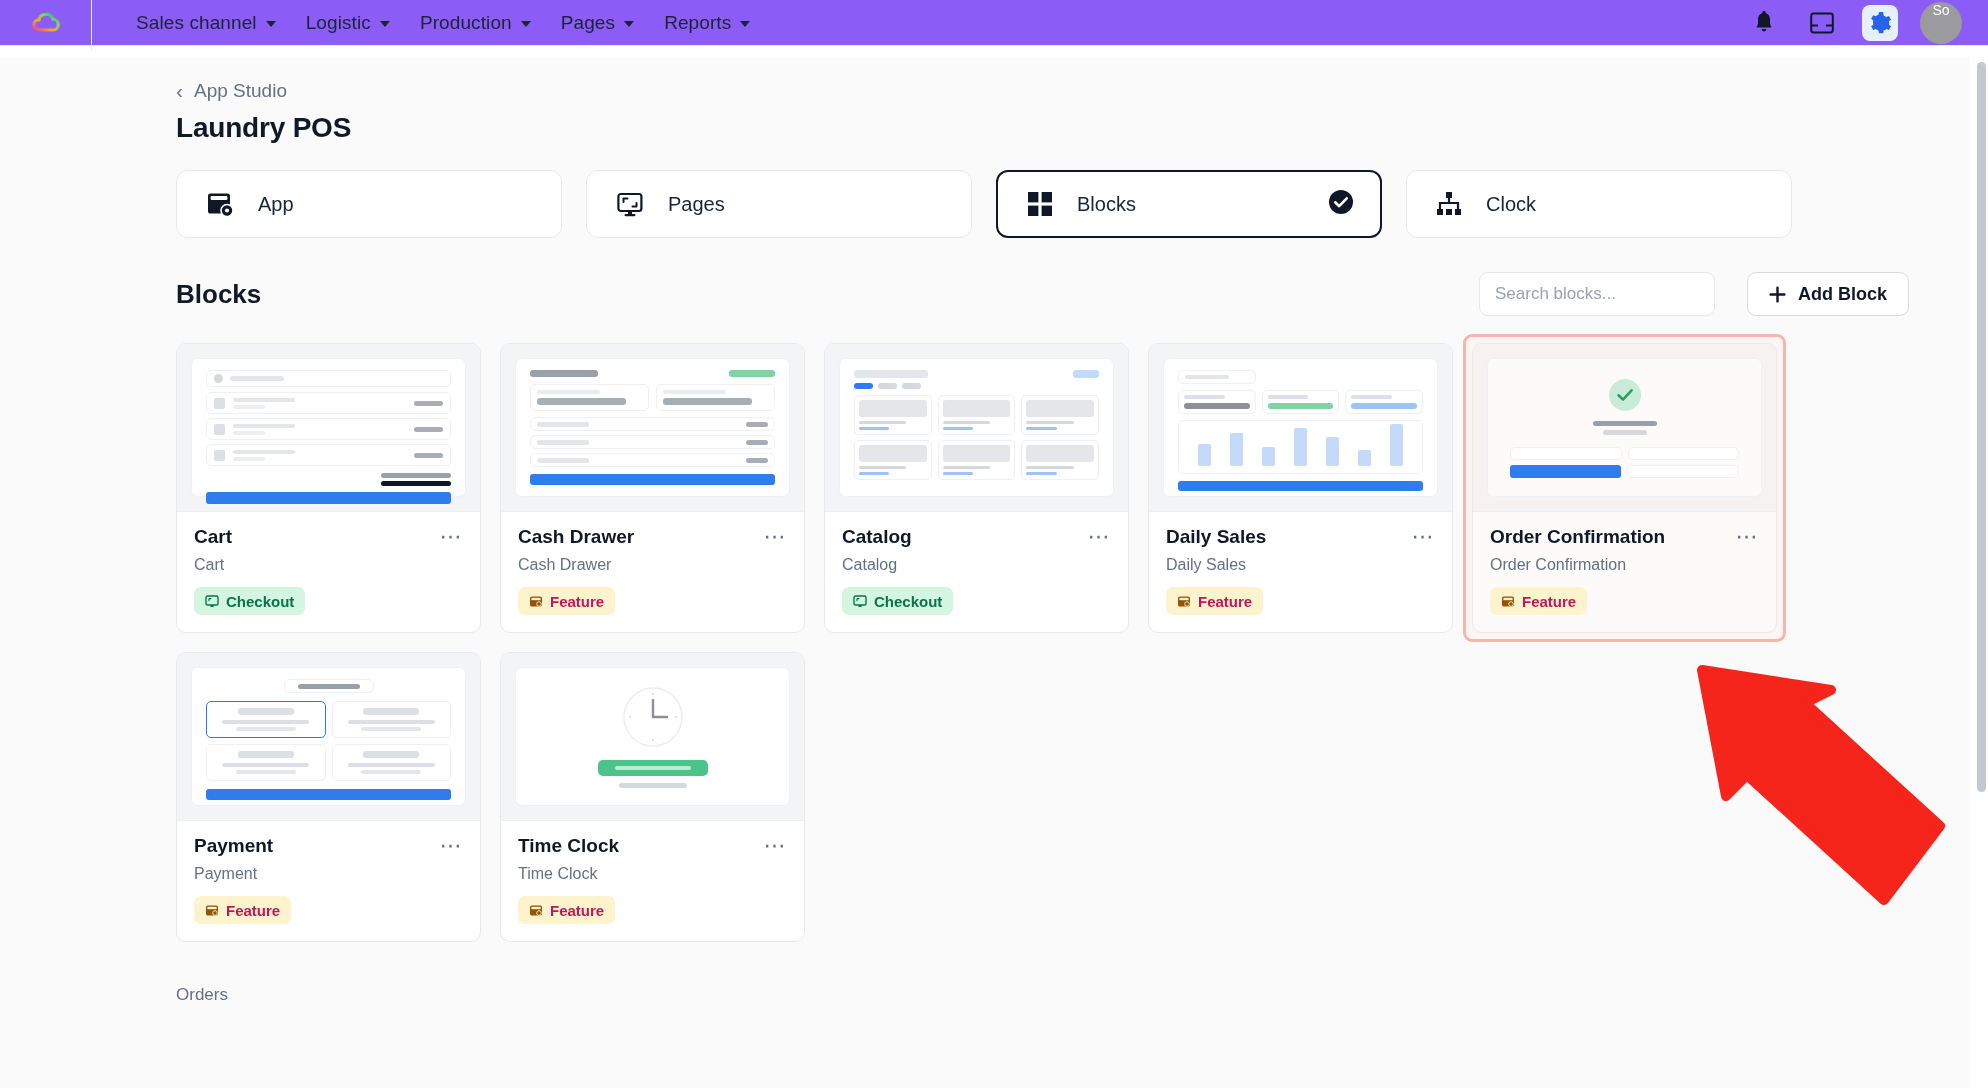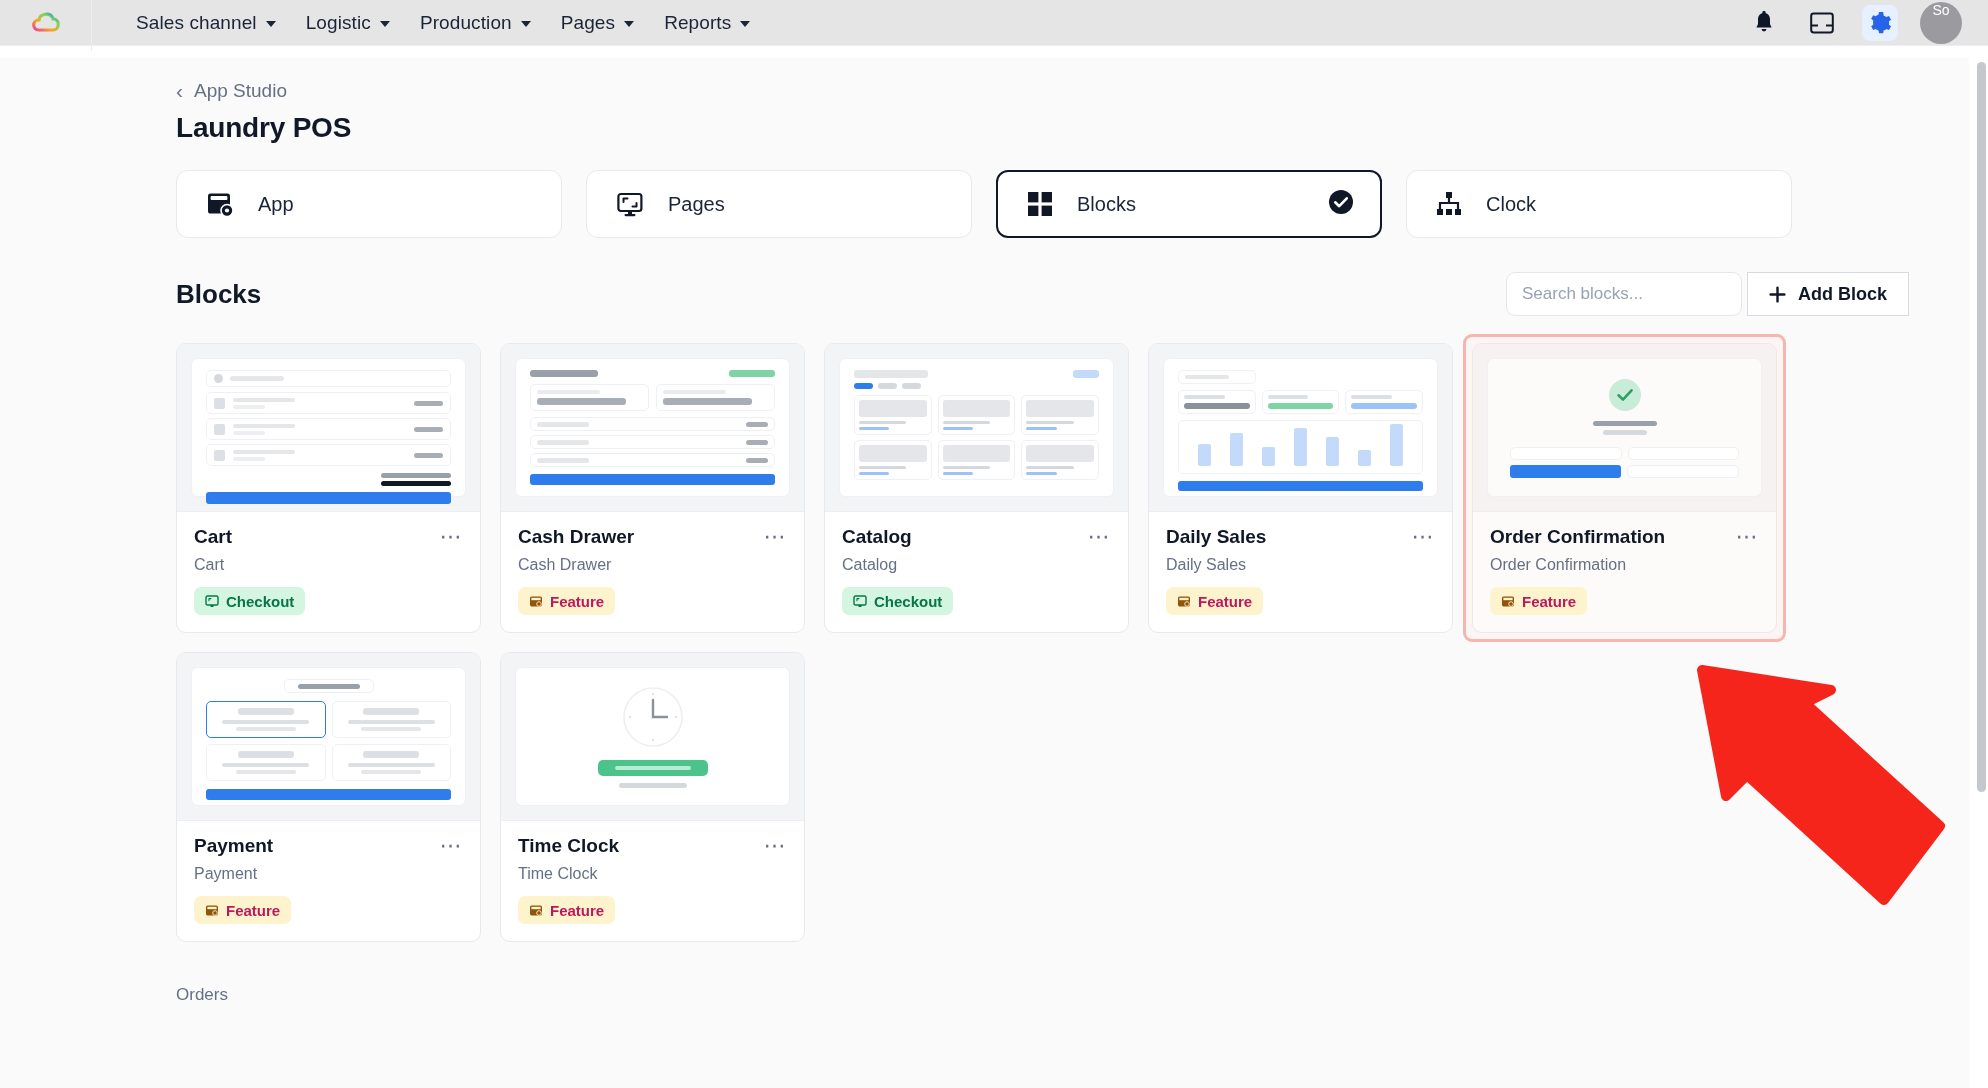--- a/index.html
+++ b/index.html
@@ -7,21 +7,21 @@
     width: 1988px; height: 1088px;
     font-family: "Liberation Sans", sans-serif;
     background: #ffffff;
     overflow: hidden;
   }
   body { position: relative; }
 
   
   .topnav {
     height: 46px; width: 1988px;
-    background: #e5e5e5;
+    background: #8b5cf6;
     border-bottom: 1px solid #eceef1;
     display: flex; align-items: center;
     position: relative;
   }
   .logo-wrap {
     width: 92px; height: 57px;
     display: flex; align-items: center; justify-content: center;
     border-right: 1px solid #eceef1;
   }
   .logo { width: 34px; height: 30px; display:block; }
@@ -69,28 +69,28 @@
     border-radius: 12px; display: flex; align-items: center; padding: 0 29px;
     gap: 24px; cursor: pointer; position: relative;
   }
   .tab.active { border: 2px solid #101828; }
   .tab .label { font-size: 20px; color: #1b2437; }
   .tab .tick { position: absolute; right: 26px; top: 50%; transform: translateY(-50%); }
 
   
   .blocks-head { display: flex; align-items: center; margin-bottom: 27px; }
   .blocks-title { font-size: 26px; font-weight: bold; color: #111827; }
-  .blocks-actions { margin-left: auto; display: flex; align-items: flex-start; gap: 5px; }
+  .blocks-actions { margin-left: auto; display: flex; align-items: flex-start; gap: 32px; }
   .block-search {
     width: 236px; height: 44px; border: 1px solid #e4e7ec; border-radius: 9px;
     background: #fff; display: flex; align-items: center; padding: 0 15px;
     font-size: 17px; color: #98a2b3;
   }
   .add-block {
-    height: 44px; border: 1px solid #d6dae1; border-radius: 0; background: #fff;
+    height: 44px; border: 1px solid #d6dae1; border-radius: 9px; background: #fff;
     display: flex; align-items: center; gap: 12px; padding: 0 21px;
     font-size: 18px; font-weight: bold; color: #101828; cursor: pointer;
   }
 
   .group-label { font-size: 17px; color: #667085; margin-bottom: 14px; }
 
   
   .grid { display: flex; flex-wrap: wrap; gap: 19px; }
   .card-slot { width: 305px; position: relative; }
   .card {

